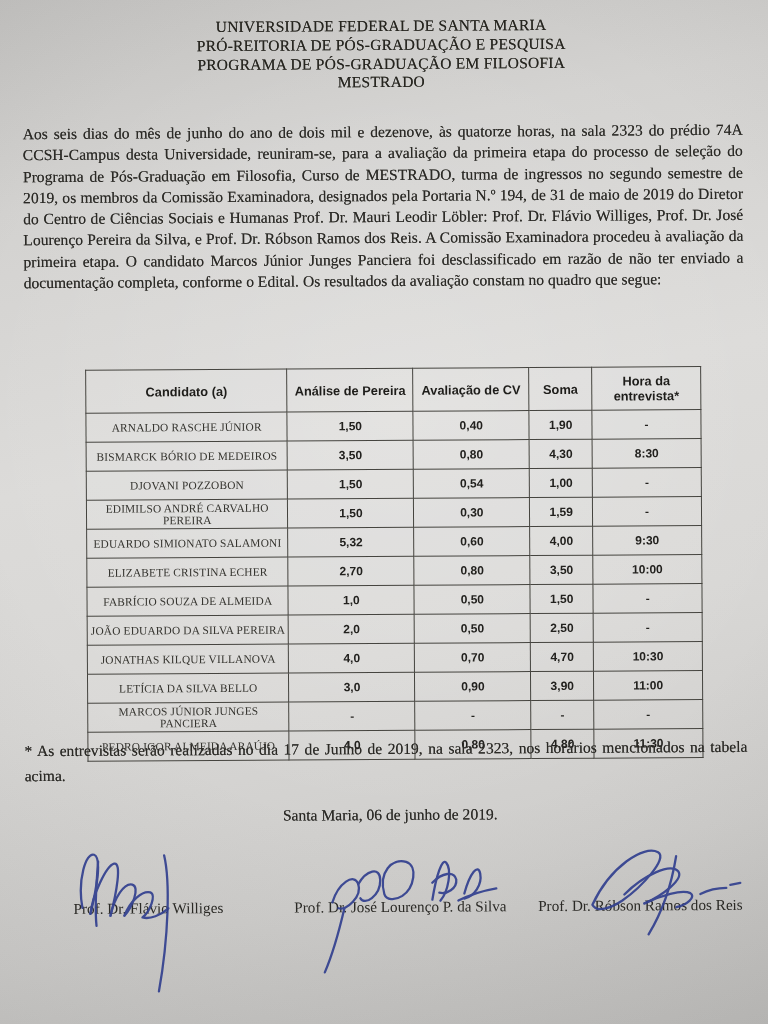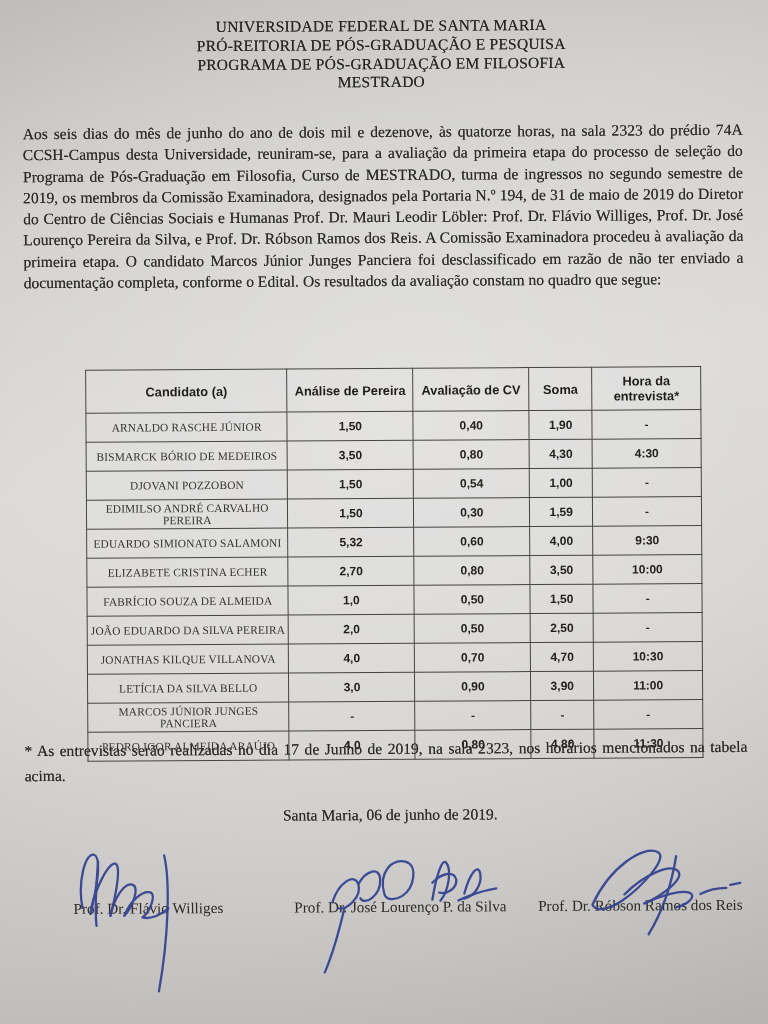--- a/index.html
+++ b/index.html
@@ -76,21 +76,21 @@
         <td class="cell-val">1,50</td>
         <td class="cell-val">0,40</td>
         <td class="cell-val">1,90</td>
         <td class="cell-val">-</td>
       </tr>
       <tr>
         <td class="cell-name">BISMARCK BÓRIO DE MEDEIROS</td>
         <td class="cell-val">3,50</td>
         <td class="cell-val">0,80</td>
         <td class="cell-val">4,30</td>
-        <td class="cell-val">4:30</td>
+        <td class="cell-val">8:30</td>
       </tr>
       <tr>
         <td class="cell-name">DJOVANI POZZOBON</td>
         <td class="cell-val">1,50</td>
         <td class="cell-val">0,54</td>
         <td class="cell-val">1,00</td>
         <td class="cell-val">-</td>
       </tr>
       <tr>
         <td class="cell-name">EDIMILSO ANDRÉ CARVALHO PEREIRA</td>

